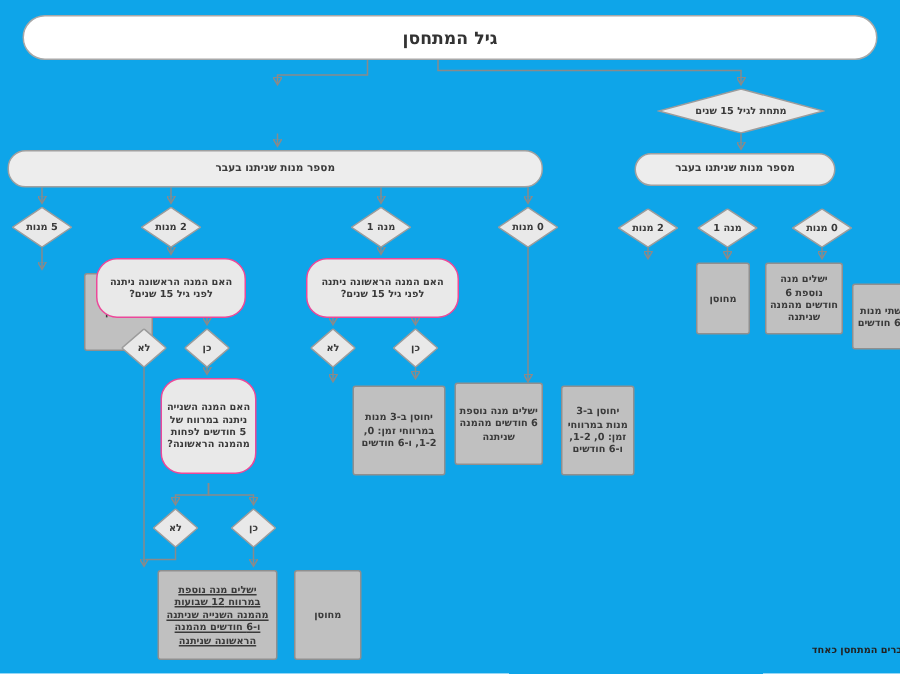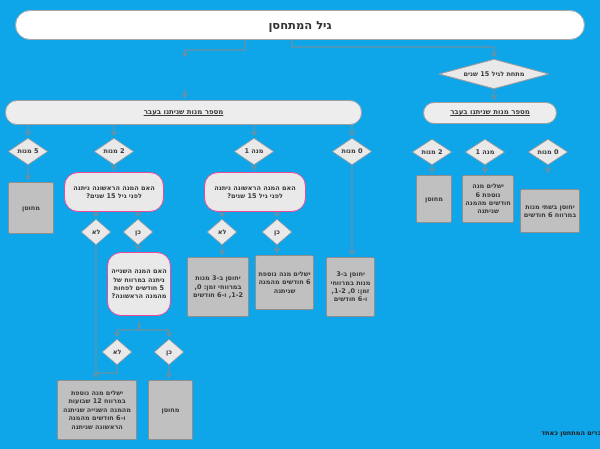--- a/index.html
+++ b/index.html
@@ -8,23 +8,23 @@
     font-family:"DejaVu Sans","Liberation Sans",sans-serif;direction:rtl;padding-left:46px;
   }
   svg.wires{position:absolute;left:0;top:0;width:600px;height:449px;z-index:0;}
   svg.wires path{fill:none;stroke:#8a8a8a;stroke-width:1;}
   .node{
     position:absolute;display:flex;align-items:center;justify-content:center;
     text-align:center;color:#3a3a3a;font-size:6.5px;line-height:1.3;
     box-sizing:border-box;z-index:1;font-weight:bold;
   }
   .title-box{background:#ffffff;border:1px solid #a8a8a8;border-radius:15px;font-size:11.5px;color:#333;}
-  .stadium{background:#ededed;border:1px solid #a0a0a0;border-radius:12px;font-size:7px;text-decoration:underline;}
+  .stadium{background:#ededed;border:1px solid #a0a0a0;border-radius:12px;font-size:7px;}
   .qbox{background:#e9e9e9;border:1px solid #ec4899;border-radius:14px;padding:2px 3px;}
-  .term{background:#c0c0c0;border:1px solid #8f8f8f;border-radius:2px;padding:2px;}
+  .term{background:#c0c0c0;border:1px solid #8f8f8f;border-radius:2px;padding:2px;margin-left:48px;}
   .diamond{background:transparent;border:none;}
   .diamond .dshape{position:absolute;left:0;top:0;width:100%;height:100%;}
   .diamond polygon{fill:#e9e9e9;stroke:#9c9c9c;stroke-width:1;vector-effect:non-scaling-stroke;}
   .diamond .lbl{position:relative;padding:0 2px;}
   .footnote{position:absolute;z-index:1;font-size:6.5px;color:#222;font-weight:bold;direction:rtl;}
 </style>
 </head>
 <body>
 
 <div class="stage">
@@ -163,21 +163,21 @@
       </svg>
     <span class="lbl">לא</span>
   </div>
   <div class="node diamond" style="left:154px;top:339px;width:30px;height:26px;">
     <svg class="dshape" viewBox="0 0 100 100" preserveAspectRatio="none">
         <polygon points="50,1 99,50 50,99 1,50"></polygon>
       </svg>
     <span class="lbl">כן</span>
   </div>
 
-  <div class="node term" style="left:57px;top:380px;width:80px;height:60px;">
+  <div class="node term" style="left:57px;top:380px;width:80px;height:60px;text-decoration:underline;">
     <span>ישלים מנה נוספת במרווח 12 שבועות מהמנה השנייה שניתנה ו-6 חודשים מהמנה הראשונה שניתנה</span>
   </div>
   <div class="node term" style="left:148px;top:380px;width:45px;height:60px;">
     <span>מחוסן</span>
   </div>
 
   <div class="node diamond" style="left:412px;top:139px;width:40px;height:26px;">
     <svg class="dshape" viewBox="0 0 100 100" preserveAspectRatio="none">
         <polygon points="50,1 99,50 50,99 1,50"></polygon>
       </svg>

